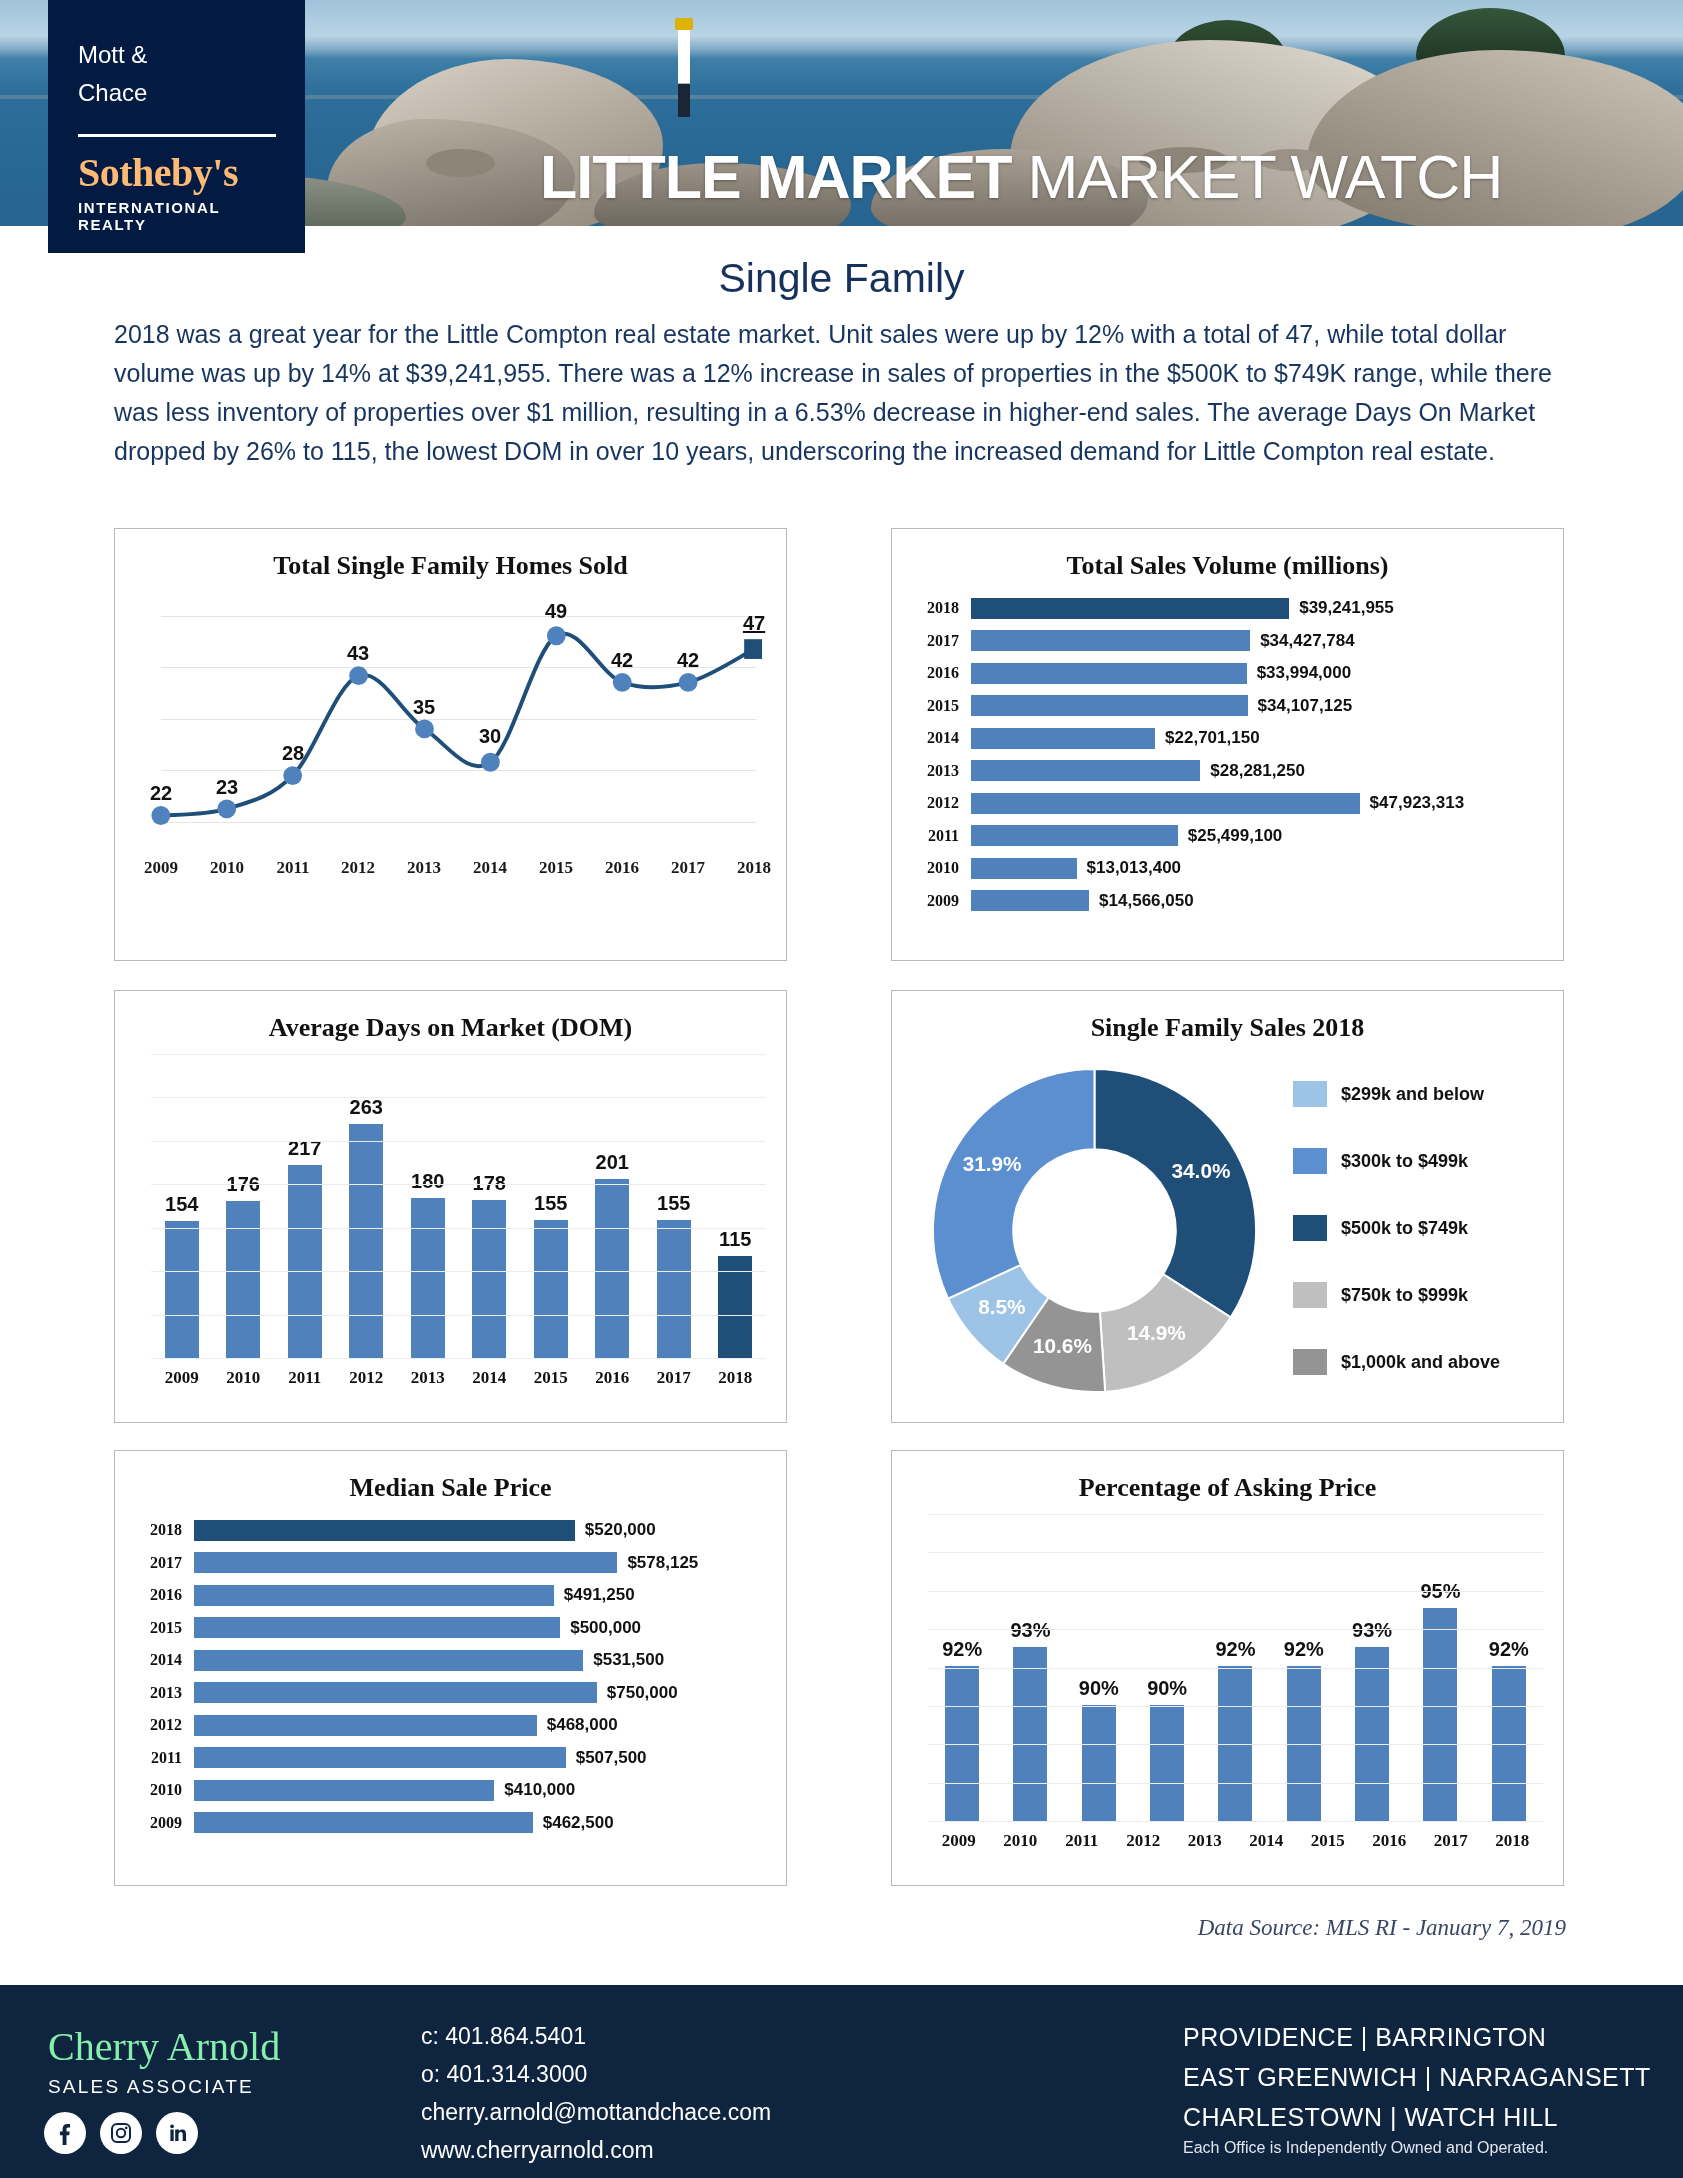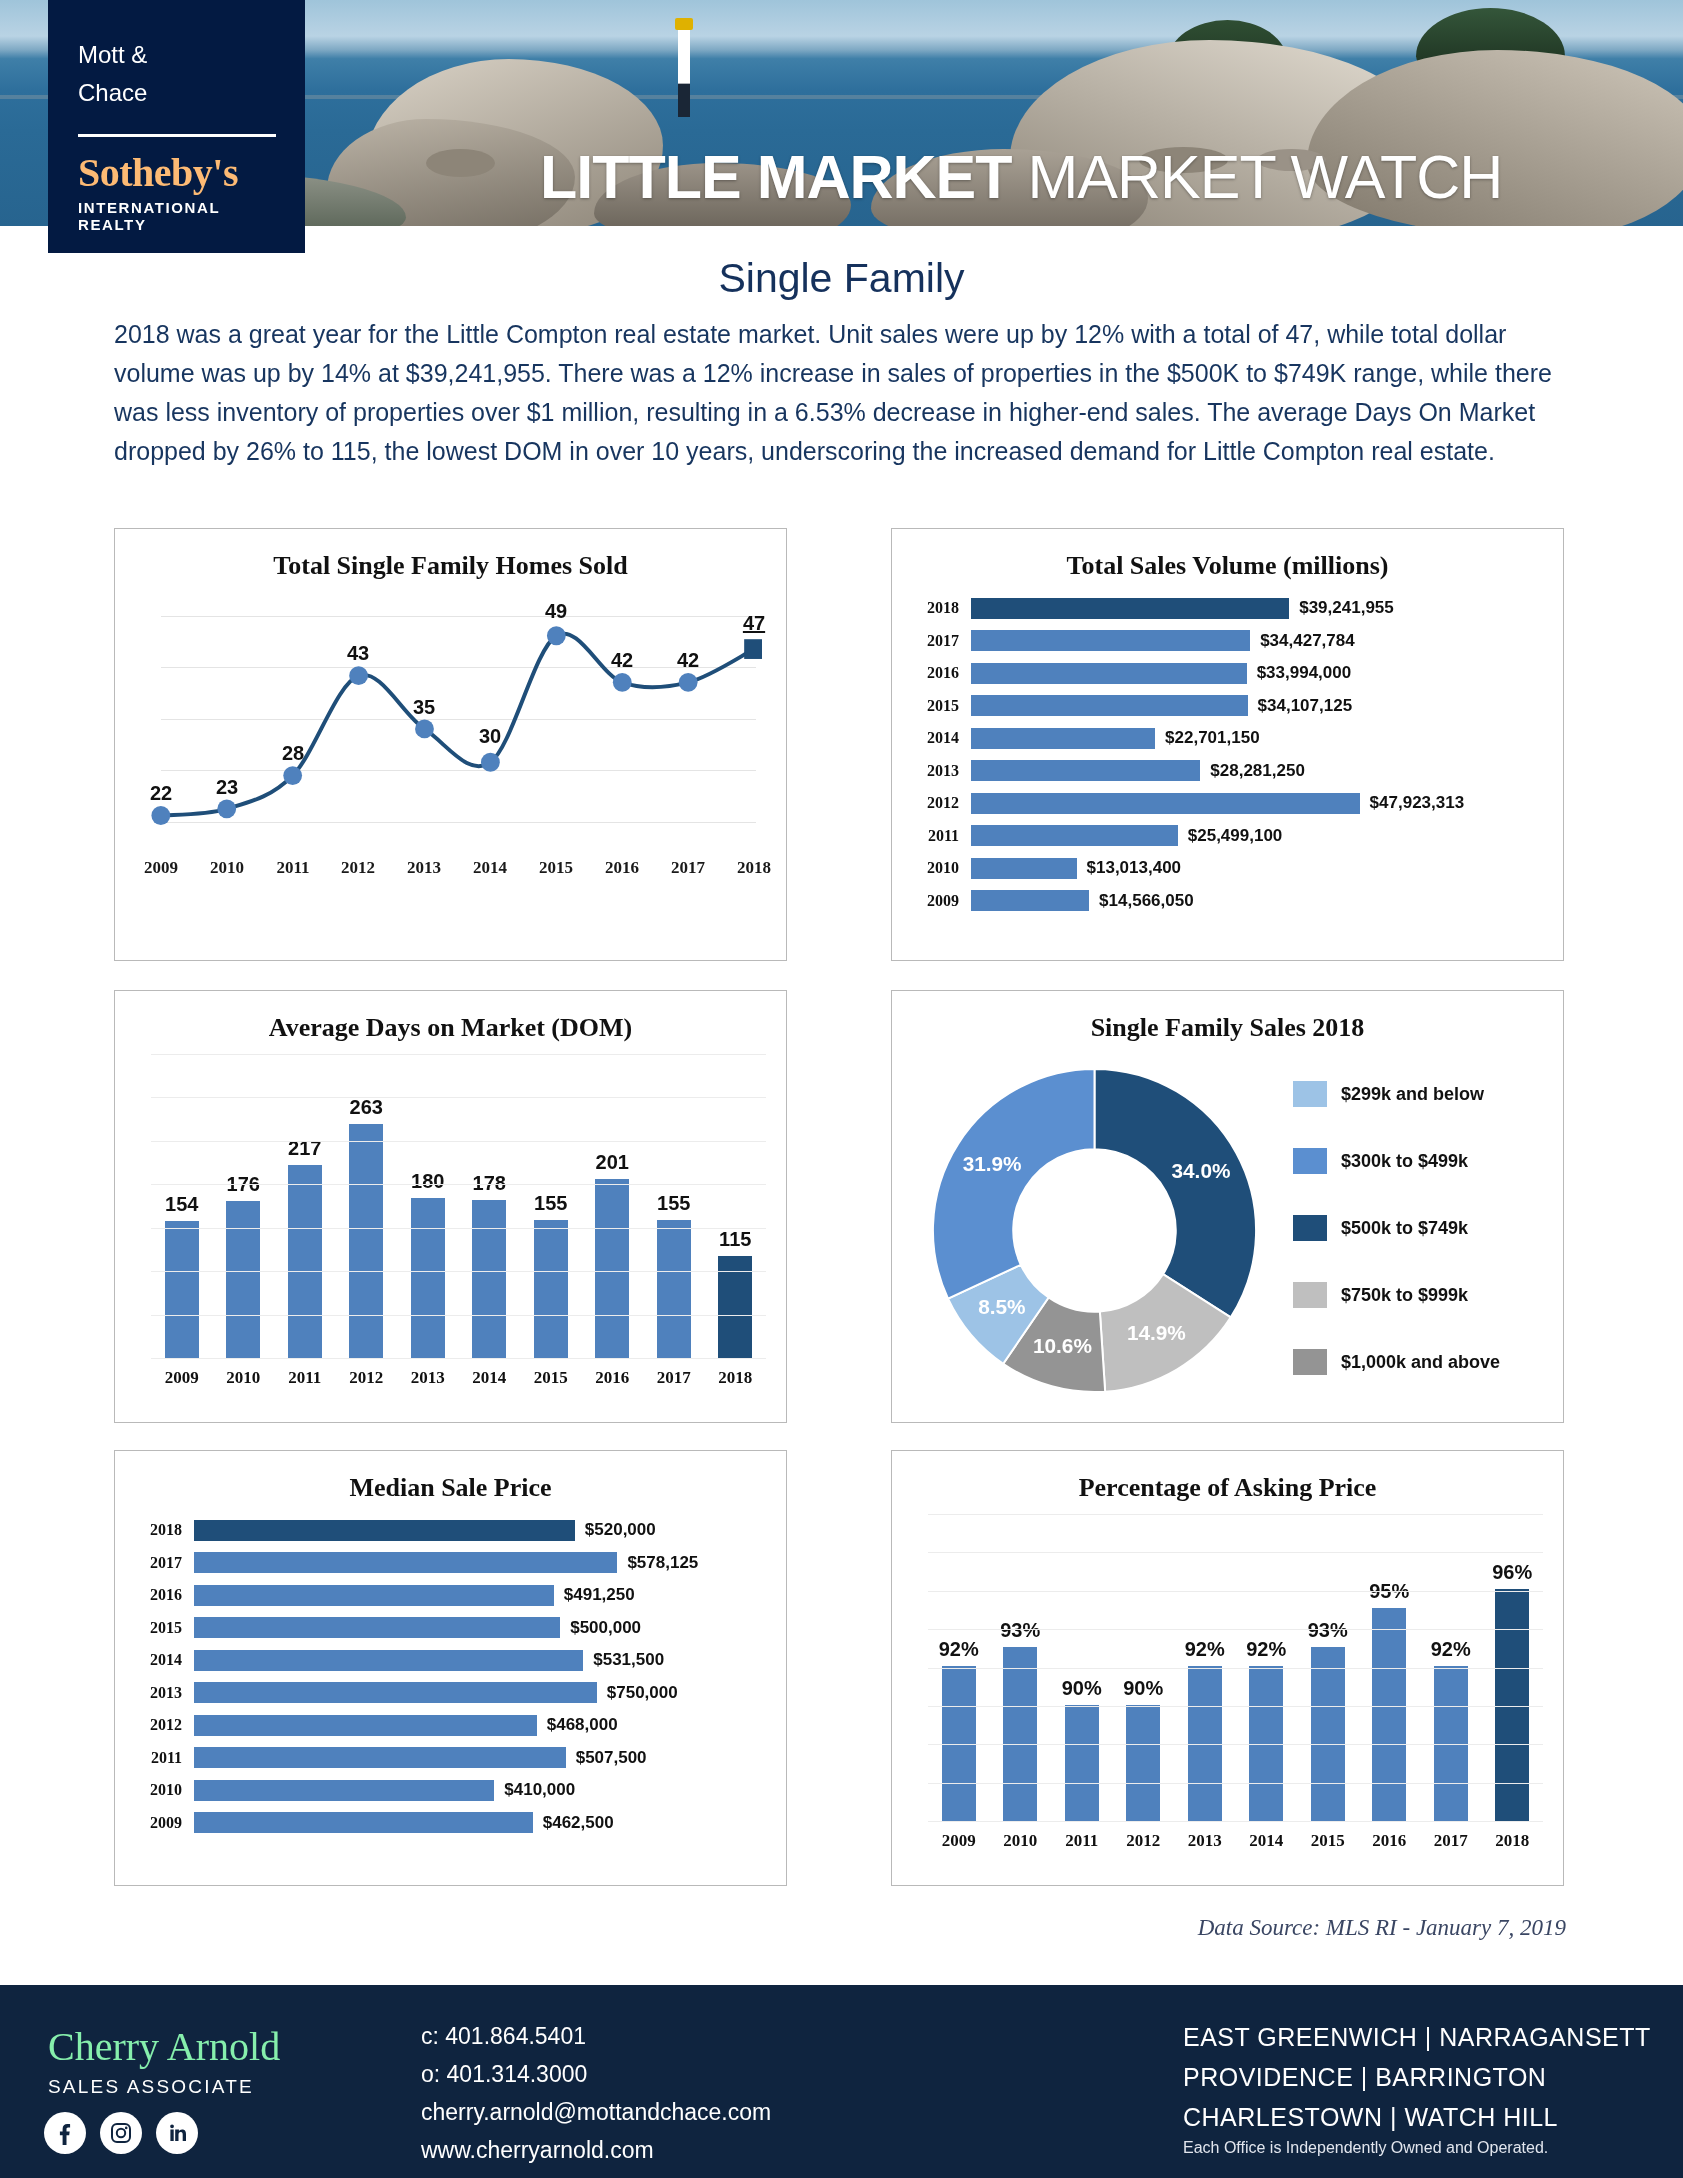--- a/index.html
+++ b/index.html
@@ -528,24 +528,20 @@
             <div class="vbar-bar" style="height: 56.7692%;"></div>
           </div>
           <div class="vbar-col">
             <div class="vbar-val">95%</div>
             <div class="vbar-bar" style="height: 69.3846%;"></div>
           </div>
           <div class="vbar-col">
             <div class="vbar-val">92%</div>
             <div class="vbar-bar" style="height: 50.4615%;"></div>
           </div>
-          <div class="vbar-col">
-            <div class="vbar-val">96%</div>
-            <div class="vbar-bar hl" style="height: 75.6923%;"></div>
-          </div>
         </div>
     <div class="gl" style="top: 0%;"></div>
         <div class="gl" style="top: 12.5%;"></div>
         <div class="gl" style="top: 25%;"></div>
         <div class="gl" style="top: 37.5%;"></div>
         <div class="gl" style="top: 50%;"></div>
         <div class="gl" style="top: 62.5%;"></div>
         <div class="gl" style="top: 75%;"></div>
         <div class="gl" style="top: 87.5%;"></div>
         <div class="gl" style="top: 100%;"></div>
@@ -589,19 +585,19 @@
         </svg>
     </a>
   </div>
   <div class="f-contact">
     <div>c: 401.864.5401</div>
     <div>o: 401.314.3000</div>
     <div>cherry.arnold@mottandchace.com</div>
     <div>www.cherryarnold.com</div>
   </div>
   <div class="f-offices">
+    <div>PROVIDENCE  |  BARRINGTON</div>
     <div>EAST GREENWICH  |  NARRAGANSETT</div>
-    <div>PROVIDENCE  |  BARRINGTON</div>
     <div>CHARLESTOWN  |  WATCH HILL</div>
   </div>
   <div class="f-disclaimer">Each Office is Independently Owned and Operated.</div>
 </div>
 
 
 </body></html>

